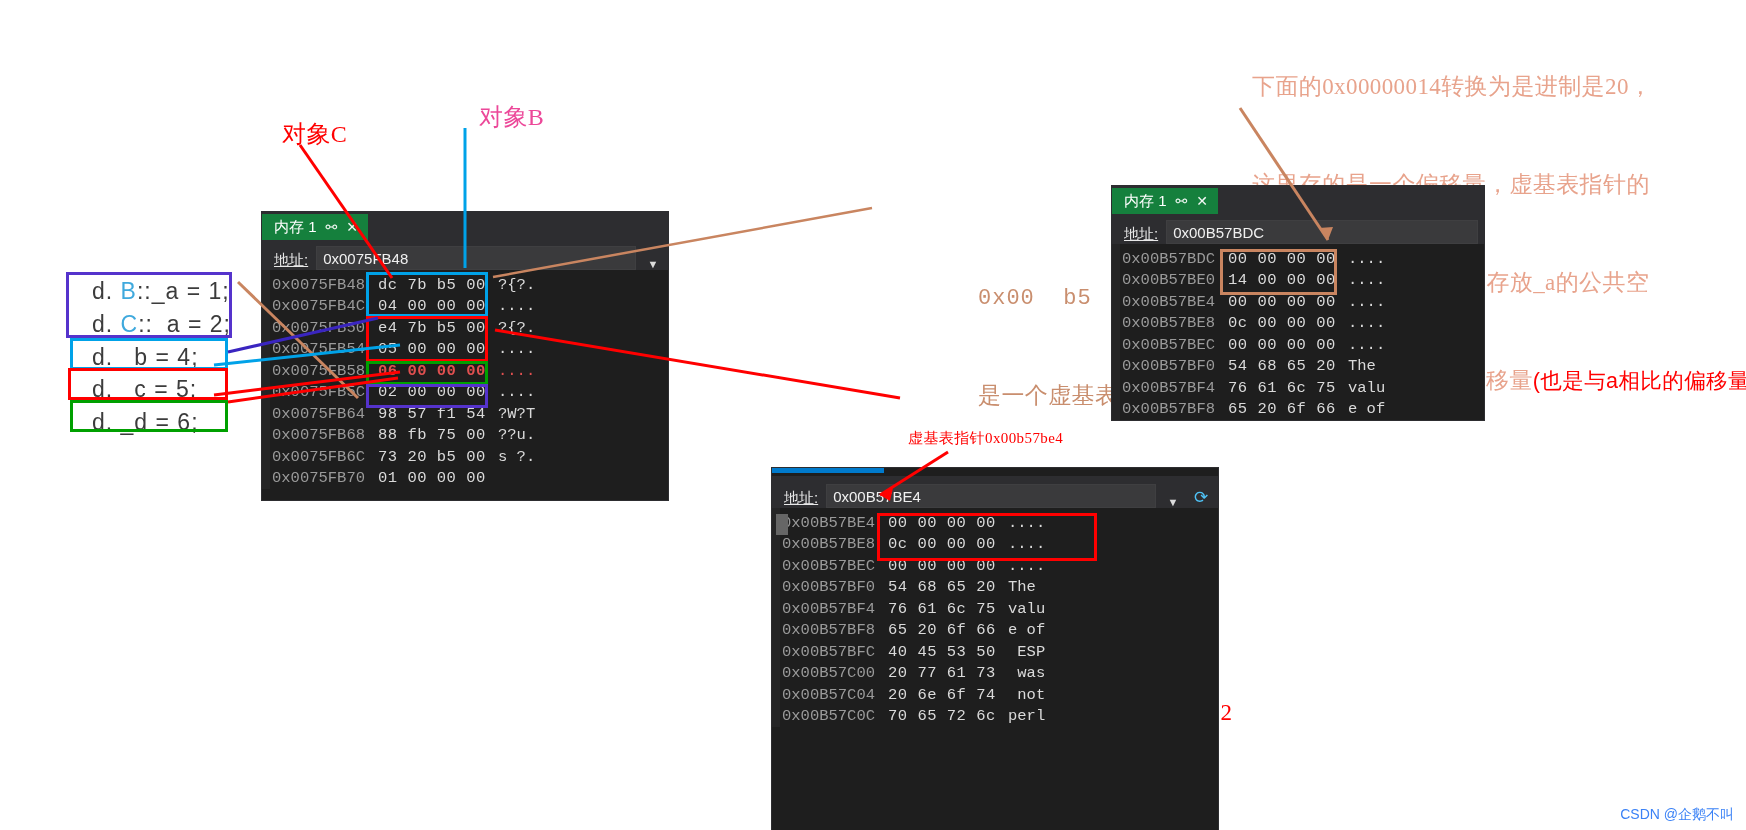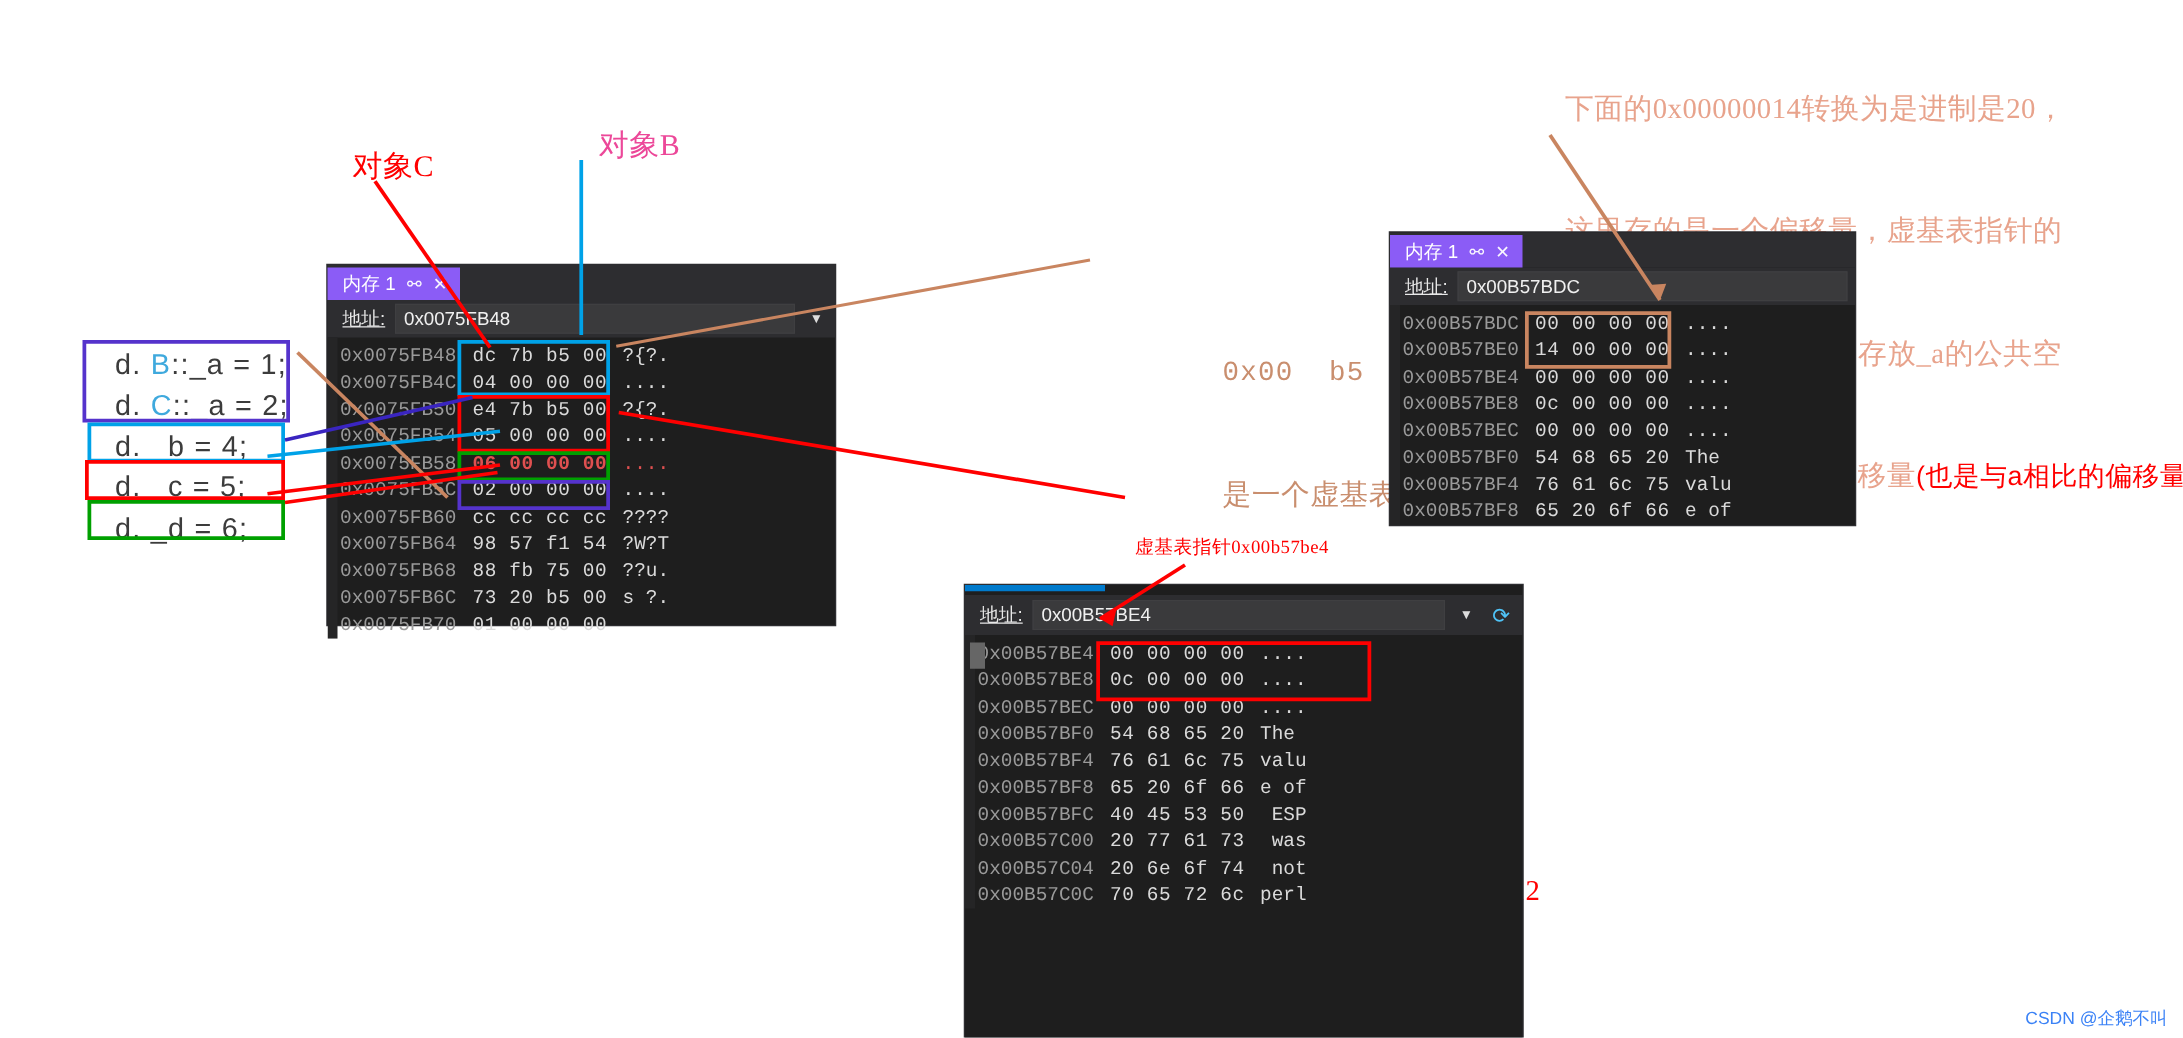--- a/index.html
+++ b/index.html
@@ -93,39 +93,39 @@
     box-shadow: 0 0 0 1px #2d2d30;
   }
   .mem-titlebar {
     height: 28px;
     background: #2d2d30;
     display: flex;
     align-items: flex-end;
   }
   .mem-tab {
     height: 26px;
-    background: #8b5cf6;
+    background: #15803d;
     color: #ffffff;
     display: flex;
     align-items: center;
     gap: 9px;
     padding: 0 10px 0 12px;
     font-size: 15px;
     font-family: "Liberation Sans", sans-serif;
   }
   .mem-tab .pin, .mem-tab .close {
     font-size: 14px;
     opacity: 0.95;
     line-height: 1;
   }
   .mem-addrbar {
     height: 30px;
     background: #2d2d30;
     display: flex;
-    align-items: center;
+    align-items: flex-end;
     padding: 0 6px 0 12px;
     gap: 8px;
   }
   .mem-addrbar .lbl {
     color: #e8e8e8;
     font-size: 15px;
     font-family: "Liberation Sans", sans-serif;
     text-decoration: underline;
     white-space: nowrap;
   }
@@ -257,21 +257,20 @@
     <span class="caretbtn">▼</span>
   </div>
   <div class="mem-body">
     <div class="mem-gutter"></div>
     <div class="mem-row"><span class="addr">0x0075FB48</span><span class="hex">dc 7b b5 00</span><span class="asc">?{?.</span></div>
     <div class="mem-row"><span class="addr">0x0075FB4C</span><span class="hex">04 00 00 00</span><span class="asc">....</span></div>
     <div class="mem-row"><span class="addr">0x0075FB50</span><span class="hex">e4 7b b5 00</span><span class="asc">?{?.</span></div>
     <div class="mem-row"><span class="addr">0x0075FB54</span><span class="hex">05 00 00 00</span><span class="asc">....</span></div>
     <div class="mem-row red-text"><span class="addr">0x0075FB58</span><span class="hex">06 00 00 00</span><span class="asc">....</span></div>
     <div class="mem-row"><span class="addr">0x0075FB5C</span><span class="hex">02 00 00 00</span><span class="asc">....</span></div>
-    <div class="mem-row"><span class="addr">0x0075FB60</span><span class="hex">cc cc cc cc</span><span class="asc">????</span></div>
     <div class="mem-row"><span class="addr">0x0075FB64</span><span class="hex">98 57 f1 54</span><span class="asc">?W?T</span></div>
     <div class="mem-row"><span class="addr">0x0075FB68</span><span class="hex">88 fb 75 00</span><span class="asc">??u.</span></div>
     <div class="mem-row"><span class="addr">0x0075FB6C</span><span class="hex">73 20 b5 00</span><span class="asc">s ?.</span></div>
     <div class="mem-row"><span class="addr">0x0075FB70</span><span class="hex">01 00 00 00</span><span class="asc"></span></div>
   </div>
 
   <div class="hl-box box-cyan" style="left:104px; top:60px;  width:122px; height:45px;"></div>
   <div class="hl-box box-red" style="left:104px; top:104px; width:122px; height:46px;"></div>
   <div class="hl-box box-green" style="left:104px; top:149px; width:122px; height:24px;"></div>
   <div class="hl-box box-purple" style="left:104px; top:172px; width:122px; height:24px;"></div>

